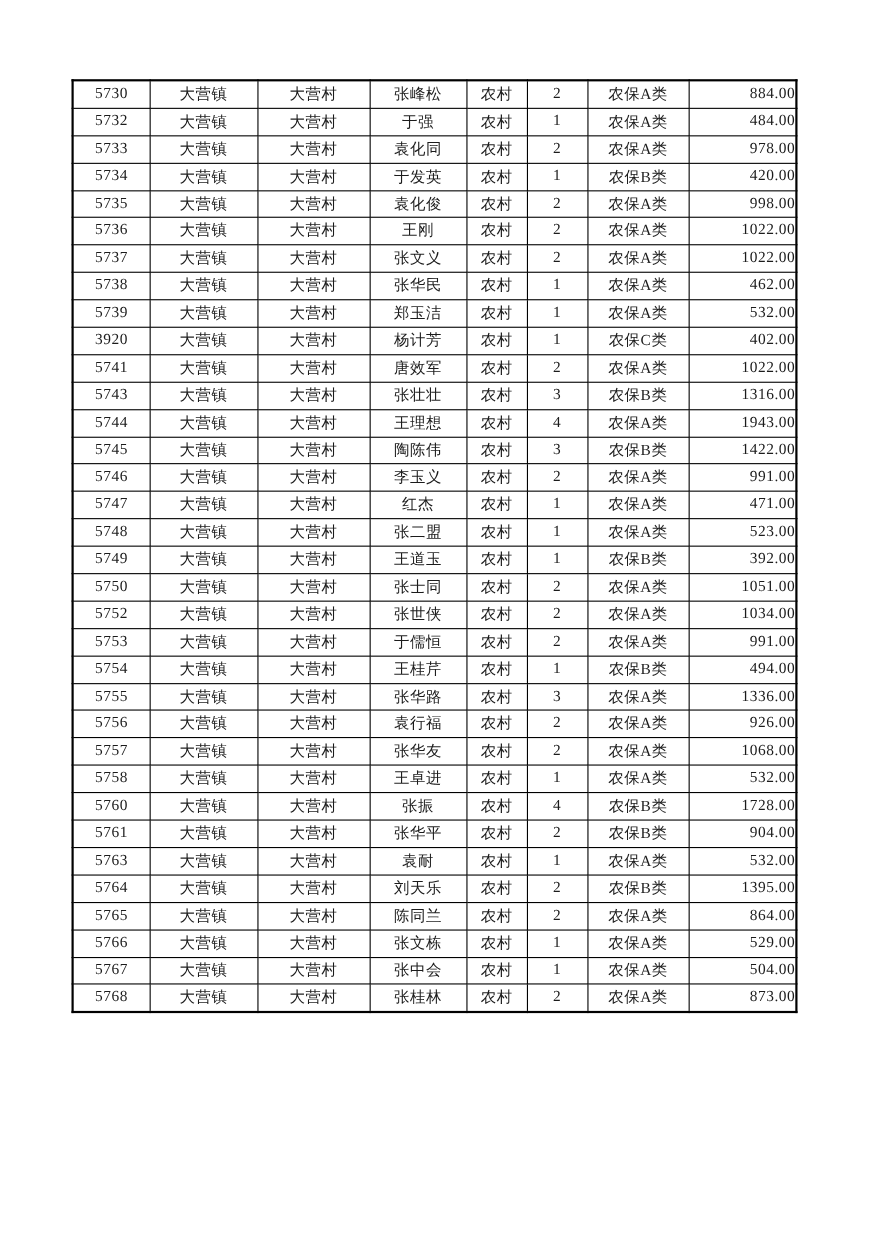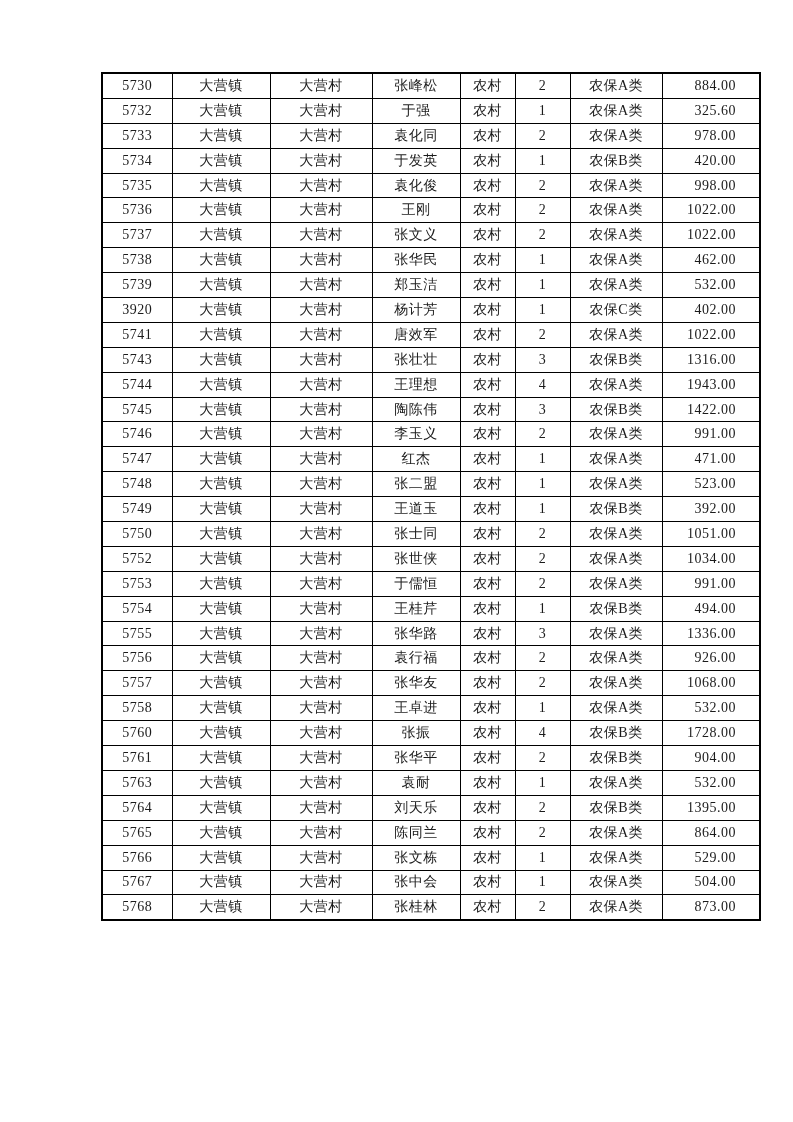--- a/index.html
+++ b/index.html
@@ -18,35 +18,33 @@
     position: absolute;
     left: 65px;
     top: 72px;
     width: 658px;
     border-collapse: collapse;
     table-layout: fixed;
     font-family: "Liberation Serif", "DejaVu Serif", serif;
     font-size: 14px;
     color: #1b1b1b;
     border: 2px solid #000;
-    margin-left: 36px;
   }
   table.roster td {
     border: 1px solid #000;
     height: 23.9px;
     padding: 0;
     text-align: center;
     vertical-align: middle;
     white-space: nowrap;
     overflow: hidden;
     letter-spacing: 0.5px;
   }
   table.roster td.amount {
     text-align: right;
-    padding-right: 23px;
     letter-spacing: 0.5px;
   }
   table.roster td.num {
     letter-spacing: 0.5px;
   }
 </style>
 </head>
 <body>
 
 <div class="page">
@@ -75,21 +73,21 @@
 
 
   <tr>
     <td class="num">5732</td>
     <td>大营镇</td>
     <td>大营村</td>
     <td>于强</td>
     <td>农村</td>
     <td class="num">1</td>
     <td>农保A类</td>
-    <td class="amount">325.60</td>
+    <td class="amount">484.00</td>
   </tr>
 
   <tr>
     <td class="num">5733</td>
     <td>大营镇</td>
     <td>大营村</td>
     <td>袁化同</td>
     <td>农村</td>
     <td class="num">2</td>
     <td>农保A类</td>

